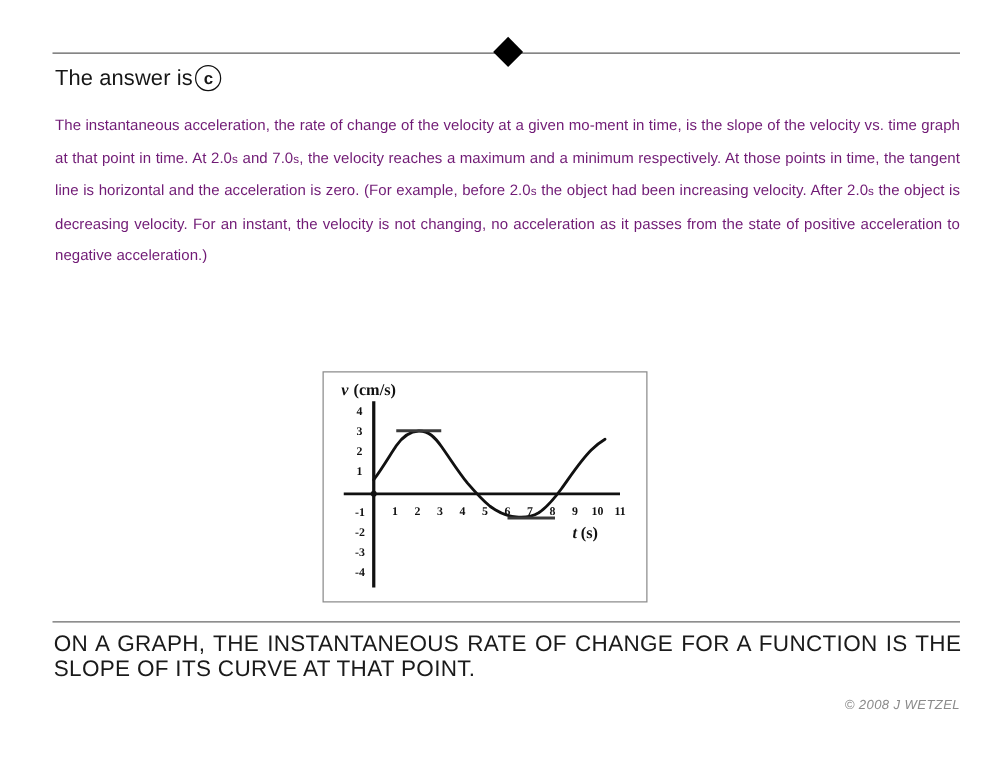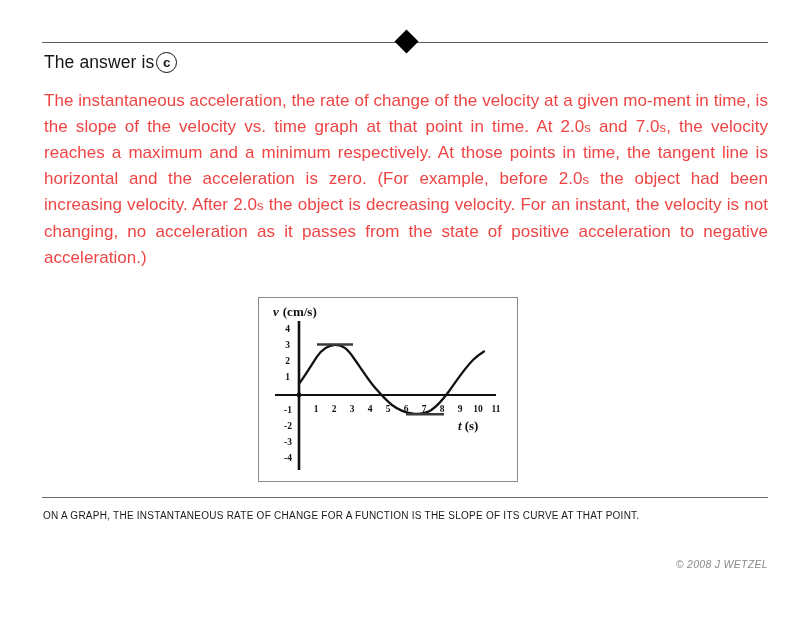--- a/index.html
+++ b/index.html
@@ -77,24 +77,24 @@
     box-sizing: border-box;
     line-height: 1;
   }
 
   
   .body-text {
     position: absolute;
     left: 44px;
     top: 88px;
     width: 724px;
-    font-size: 17px;
+    font-size: 12px;
     line-height: 25.6px;
     text-align: justify;
-    color: #ef4444;
+    color: #701a75;
     letter-spacing: 0.05px;
   }
   .body-text p {
     margin: 0;
   }
   .unit {
     font-size: 0.78em;
   }
 
   
@@ -121,21 +121,21 @@
     height: 1px;
     background: #6a6a6a;
   }
 
   
   .footer-note {
     position: absolute;
     left: 43px;
     top: 506px;
     width: 726px;
-    font-size: 10px;
+    font-size: 18px;
     line-height: 19.5px;
     letter-spacing: 0.25px;
     color: #1a1a1a;
     text-align: justify;
     text-align-last: left;
   }
 
   
   .copyright {
     position: absolute;

